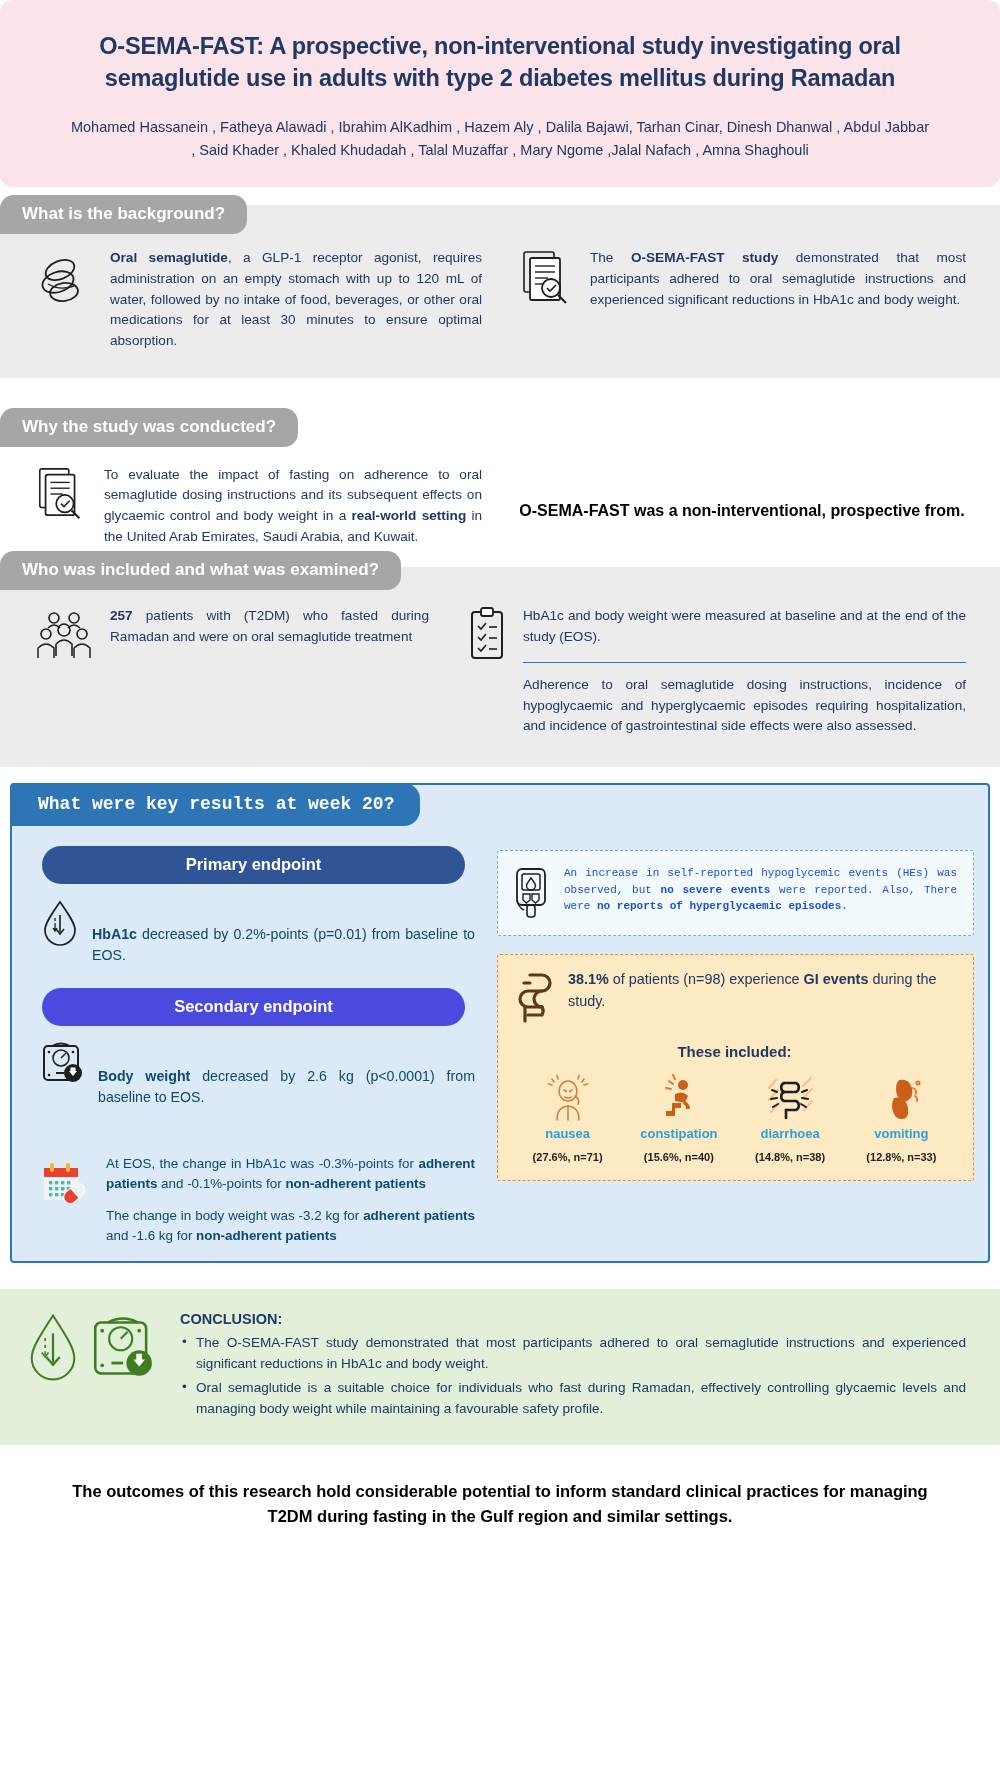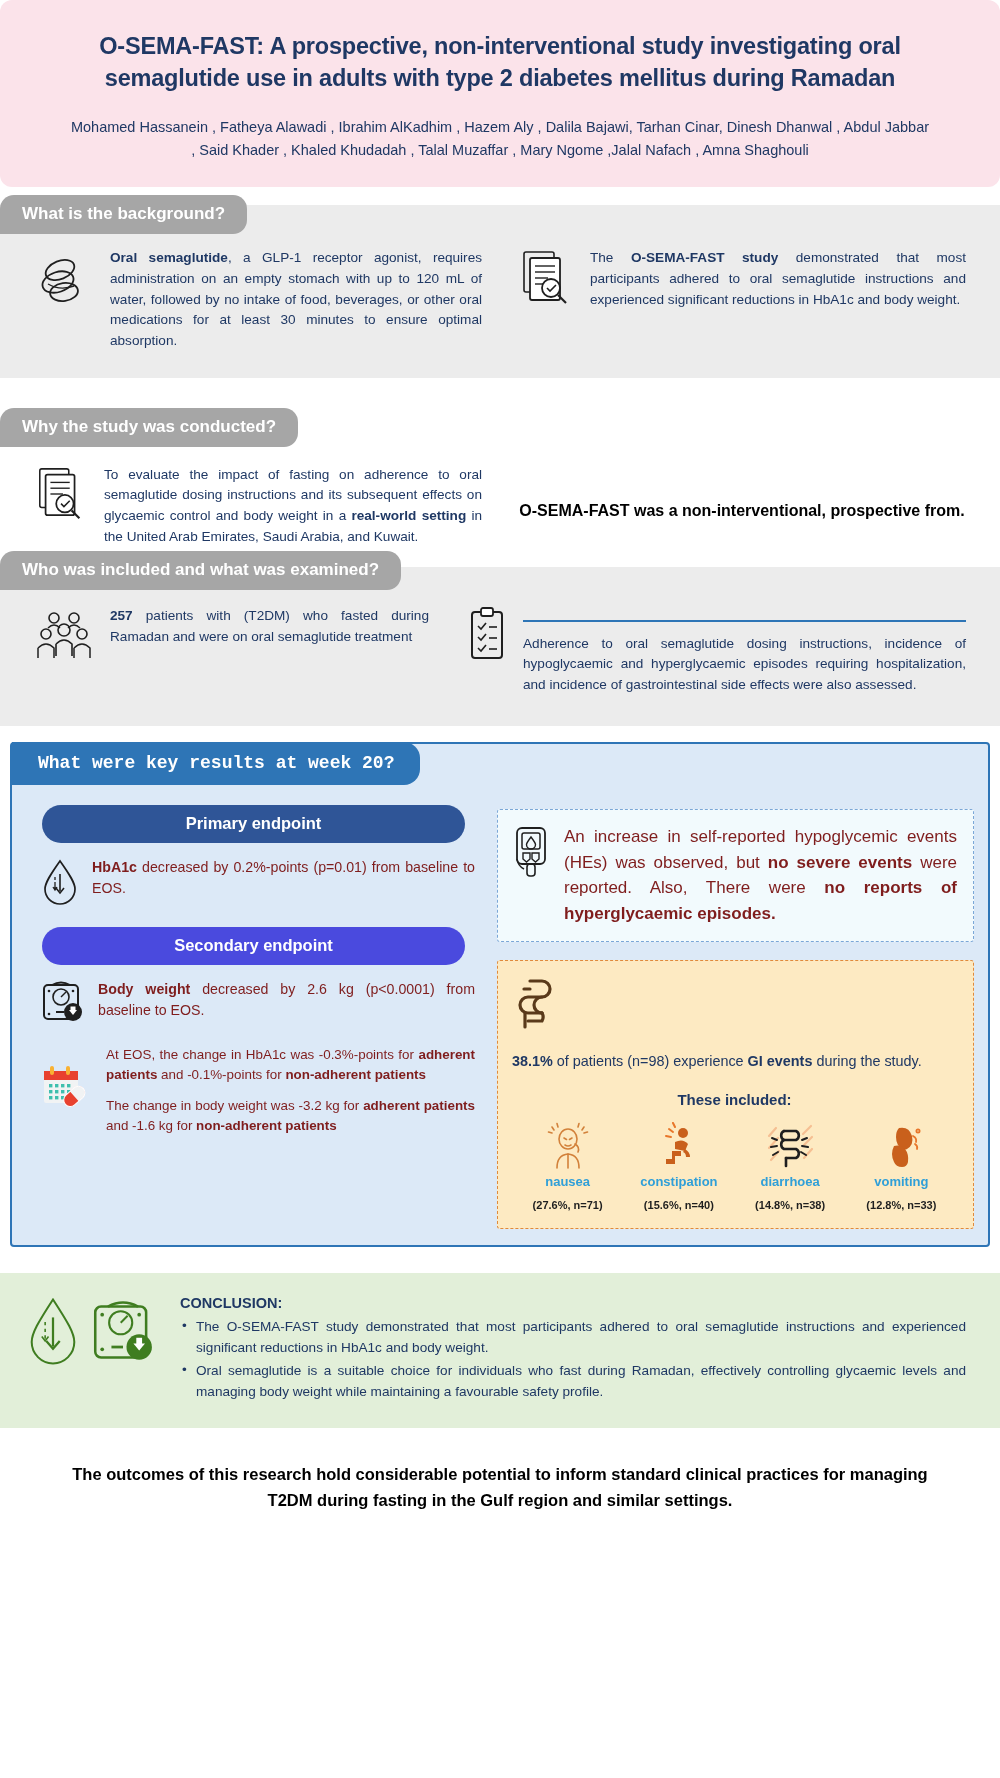--- a/index.html
+++ b/index.html
@@ -116,42 +116,42 @@
     font-weight: bold;
     font-size: 16.5px;
     padding: 9px 0 10px 0;
     border-radius: 20px;
     margin: 0 16px;
   }
   .endpoint-pill.primary { background: #2f5597; }
   .endpoint-pill.secondary { background: #4a4ade; }
 
   .ep-row { display: flex; gap: 12px; align-items: flex-start; padding: 14px 6px 0 14px; }
-  .ep-txt { font-size: 14.2px; line-height: 1.48; text-align: justify; color: #7f1d1d; }
+  .ep-txt { font-size: 14.2px; line-height: 1.48; text-align: justify; color: #0c4a6e; margin-top: 26px; }
 
   
   .dashed-box {
     border: 1.6px dashed #7ba7d7;
     background: #f2fafd;
     border-radius: 3px;
     padding: 14px 16px 14px 12px;
     display: flex;
     gap: 12px;
     align-items: flex-start;
   }
   .dashed-box.orange {
     border-color: #e08a3c;
     background: #fdeac2;
     display: block;
     margin-top: 18px;
     padding: 14px 16px 16px 14px;
   }
-  .he-txt { font-size: 17px; line-height: 1.52; text-align: justify; color: #7f1d1d; }
-
-  .gi-top { display: flex; gap: 20px; align-items: flex-start; flex-direction: column; }
+  .he-txt { font-size: 11px; line-height: 1.52; text-align: justify; color: #1d4ed8; font-family: Liberation Mono, monospace; }
+
+  .gi-top { display: flex; gap: 2px; align-items: flex-start; }
   .gi-txt { font-size: 14.4px; line-height: 1.5; color: #1f3864; }
   .these-included {
     text-align: center;
     font-weight: bold;
     font-size: 15px;
     color: #1f3864;
     margin: 18px 0 10px 0;
   }
   .sym-grid { display: flex; justify-content: space-around; }
   .sym { text-align: center; flex: 1; }
@@ -306,20 +306,21 @@
           <rect x="16" y="2" width="12" height="8" rx="2" fill="#ffffff" stroke="#1f1f1f" stroke-width="1.8"></rect>
           <path d="M13 20 l3 3 l5 -6" fill="none" stroke="#1f1f1f" stroke-width="1.6"></path>
           <line x1="24" y1="21" x2="32" y2="21" stroke="#1f1f1f" stroke-width="1.6"></line>
           <path d="M13 31 l3 3 l5 -6" fill="none" stroke="#1f1f1f" stroke-width="1.6"></path>
           <line x1="24" y1="32" x2="32" y2="32" stroke="#1f1f1f" stroke-width="1.6"></line>
           <path d="M13 42 l3 3 l5 -6" fill="none" stroke="#1f1f1f" stroke-width="1.6"></path>
           <line x1="24" y1="43" x2="32" y2="43" stroke="#1f1f1f" stroke-width="1.6"></line>
         </svg>
       </span>
       <div style="flex:1;">
+        <div class="body-txt">HbA1c and body weight were measured at baseline and at the end of the study (EOS).</div>
         <div class="divider-line"></div>
         <div class="body-txt"> Adherence to oral semaglutide dosing instructions, incidence of hypoglycaemic and hyperglycaemic episodes requiring hospitalization, and incidence of gastrointestinal side effects were also assessed.</div>
       </div>
     </div>
   </div>
 </div>
 
 <div class="results-wrap">
   <div style="position:relative;top:-2px;">
     <span class="pill blue">What were key results at week 20?</span>

